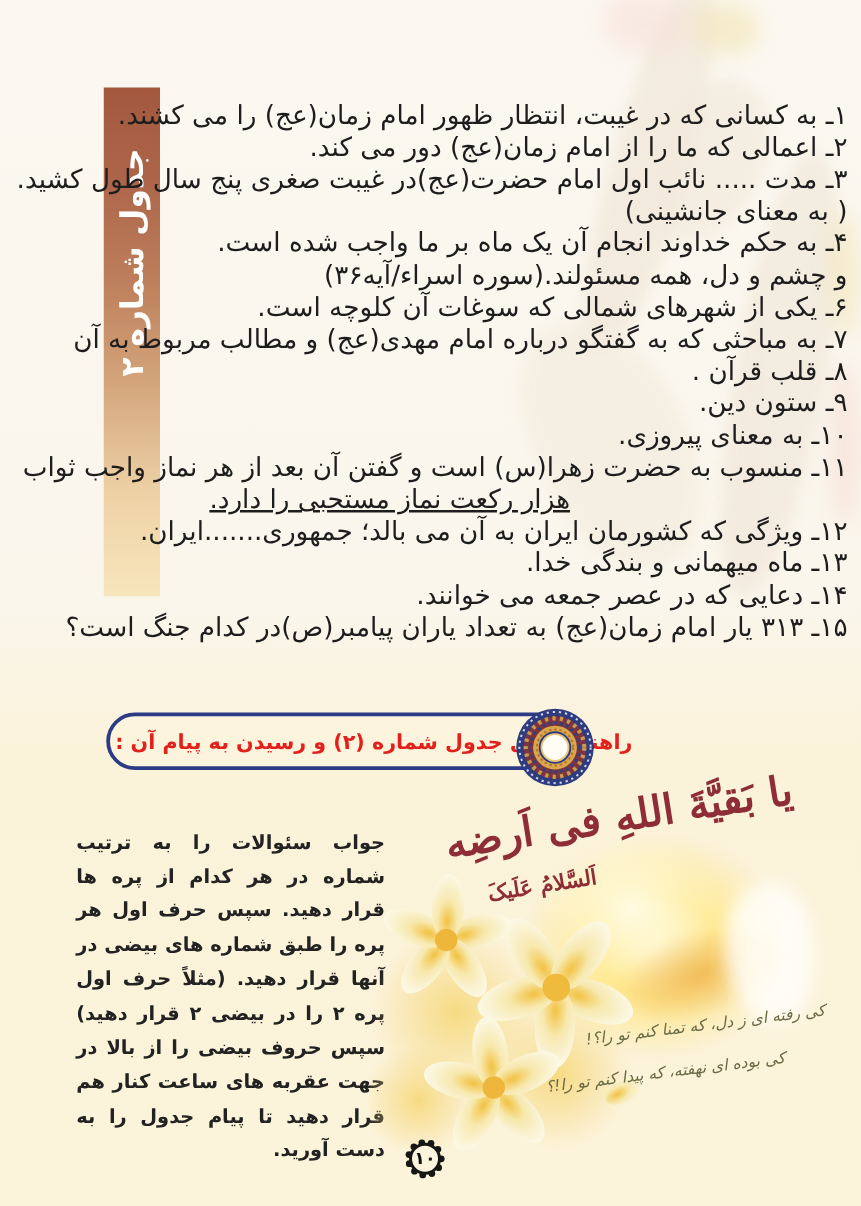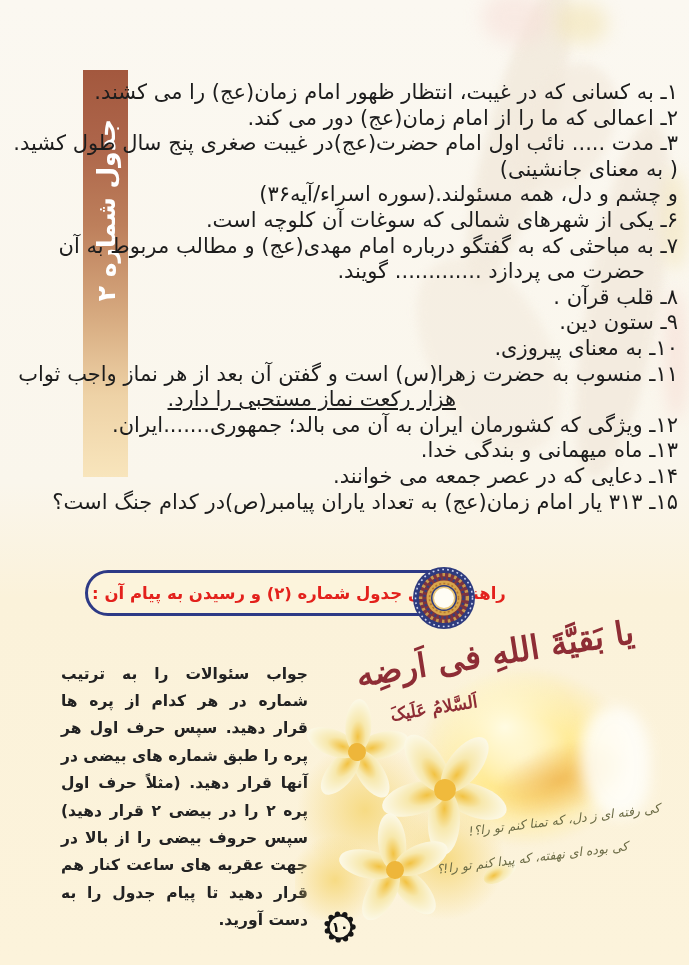--- a/index.html
+++ b/index.html
@@ -126,24 +126,24 @@
 
   <div class="side-banner">
     <span class="label">جدول شماره ۲</span>
   </div>
 
   <div class="quiz-list">
     <div class="q-line">۱ـ  به کسانی که در غیبت، انتظار ظهور امام زمان(عج) را می کشند.</div>
     <div class="q-line">۲ـ  اعمالی که ما را از امام زمان(عج) دور می کند.</div>
     <div class="q-line">۳ـ  مدت ..... نائب اول امام حضرت(عج)در غیبت صغری پنج سال طول کشید.</div>
     <div class="q-line">( به معنای جانشینی)</div>
+    <div class="q-line">۴ـ  به حکم خداوند انجام آن یک ماه بر ما واجب شده است.</div>
     <div class="q-line">و چشم و دل، همه مسئولند.(سوره اسراء/آیه۳۶)</div>
     <div class="q-line">۶ـ  یکی از شهرهای شمالی که سوغات آن کلوچه است.</div>
     <div class="q-line">۷ـ  به مباحثی که به گفتگو درباره امام مهدی(عج) و مطالب مربوط به آن</div>
-    <div class="q-line indent-sm">حضرت می پردازد ............. گویند.</div>
     <div class="q-line">۸ـ  قلب قرآن .</div>
     <div class="q-line">۹ـ  ستون دین.</div>
     <div class="q-line">۱۰ـ به معنای پیروزی.</div>
     <div class="q-line">۱۱ـ منسوب به حضرت زهرا(س) است و گفتن آن بعد از هر نماز واجب ثواب</div>
     <div class="q-line indent-lg">هزار رکعت نماز مستحبی را دارد.</div>
     <div class="q-line">۱۲ـ ویژگی که کشورمان ایران به آن می بالد؛ جمهوری.......ایران.</div>
     <div class="q-line">۱۳ـ ماه میهمانی و بندگی خدا.</div>
     <div class="q-line">۱۴ـ دعایی که در عصر جمعه می خوانند.</div>
     <div class="q-line">۱۵ـ ۳۱۳ یار امام زمان(عج) به تعداد یاران پیامبر(ص)در کدام جنگ است؟</div>
   </div>

